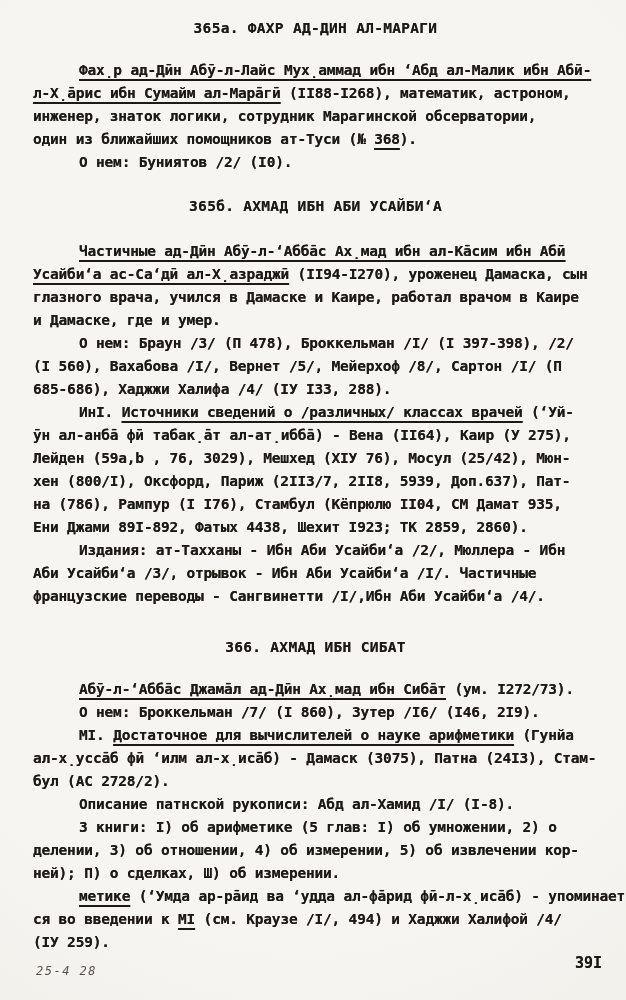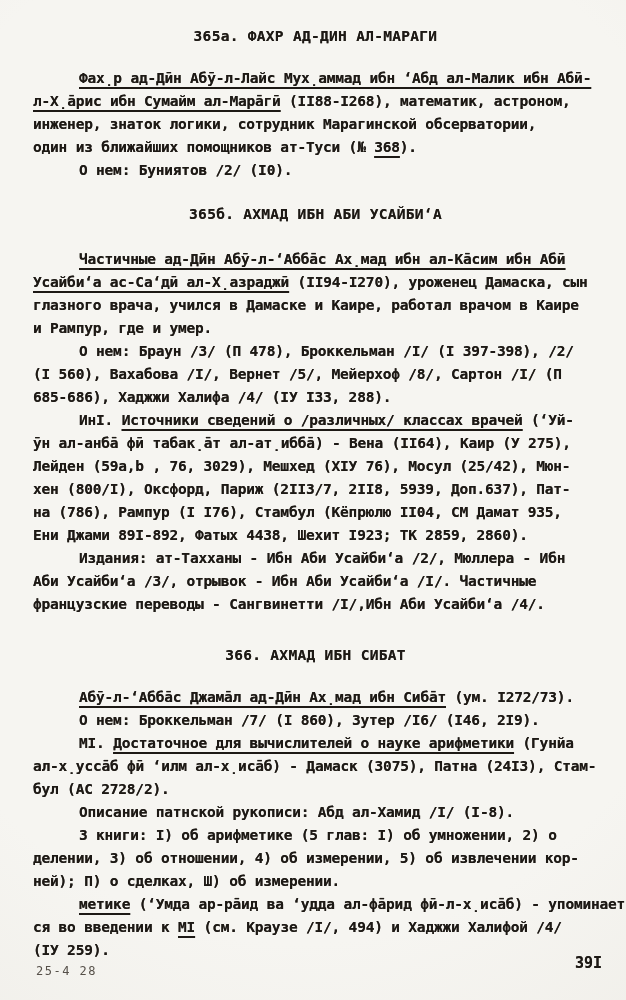--- a/index.html
+++ b/index.html
@@ -25,36 +25,37 @@
     letter-spacing: -0.2px;
   }
   .para { margin: 0; }
   .para .line:first-child { text-indent: 46px; }
   .heading {
     line-height: 23px;
     text-align: center;
     white-space: pre;
     letter-spacing: 0.3px;
   }
-  #doc section:nth-child(1) .heading { margin: 12px 0 19px 0; }
+  #doc section:nth-child(1) .heading { margin: 4px 0 19px 0; }
   #doc section:nth-child(2) .heading { margin: 21px 0 22px 0; }
   #doc section:nth-child(3) .heading { margin: 28px 0 19px 0; }
   .u {
     text-decoration: underline;
     text-decoration-thickness: 1.6px;
     text-underline-offset: 3.5px;
     text-decoration-skip-ink: none;
   }
   .footer-sig {
     position: absolute; left: 36px; top: 964px;
     font-size: 12px; font-weight: 400;
     letter-spacing: 1.5px;
     color: #565049;
     text-shadow: none;
     font-family: "DejaVu Sans Mono", "Liberation Mono", monospace;
+    font-style: italic;
   }
   .footer-page {
     position: absolute; right: 24px; top: 954px;
     font-size: 15px; font-weight: 700;
     font-family: "DejaVu Sans Mono", "Liberation Mono", monospace;
   }
 </style>
 </head>
 <body>
 
@@ -71,21 +72,21 @@
         <div class="para">
           <div class="line"><span>О нем: Буниятов /2/ (I0).</span></div>
         </div>
       </section>
       <section class="doc-section">
         <div class="heading">365б. АХМАД ИБН АБИ УСАЙБИ‘А</div>
         <div class="para">
           <div class="line"><span class="u">Частичные ад-Дӣн Абӯ-л-‘Абба̄с Ах̣мад ибн ал-Ка̄сим ибн Абӣ</span></div>
           <div class="line"><span class="u">Усайби‘а ас-Са‘дӣ ал-Х̣азраджӣ</span><span> (II94-I270), уроженец Дамаска, сын</span></div>
           <div class="line"><span>глазного врача, учился в Дамаске и Каире, работал врачом в Каире</span></div>
-          <div class="line"><span>и Рампур, где и умер.</span></div>
+          <div class="line"><span>и Дамаске, где и умер.</span></div>
         </div>
         <div class="para">
           <div class="line"><span>О нем: Браун /3/ (П 478), Броккельман /I/ (I 397-398), /2/</span></div>
           <div class="line"><span>(I 560), Вахабова /I/, Вернет /5/, Мейерхоф /8/, Сартон /I/ (П</span></div>
           <div class="line"><span>685-686), Хаджжи Халифа /4/ (IУ I33, 288).</span></div>
         </div>
         <div class="para">
           <div class="line"><span>ИнI. </span><span class="u">Источники сведений о /различных/ классах врачей</span><span> (‘Уй-</span></div>
           <div class="line"><span>ӯн ал-анба̄ фӣ табак̣а̄т ал-ат̣ибба̄) - Вена (II64), Каир (У 275),</span></div>
           <div class="line"><span>Лейден (59а,b , 76, 3029), Мешхед (ХIУ 76), Мосул (25/42), Мюн-</span></div>

